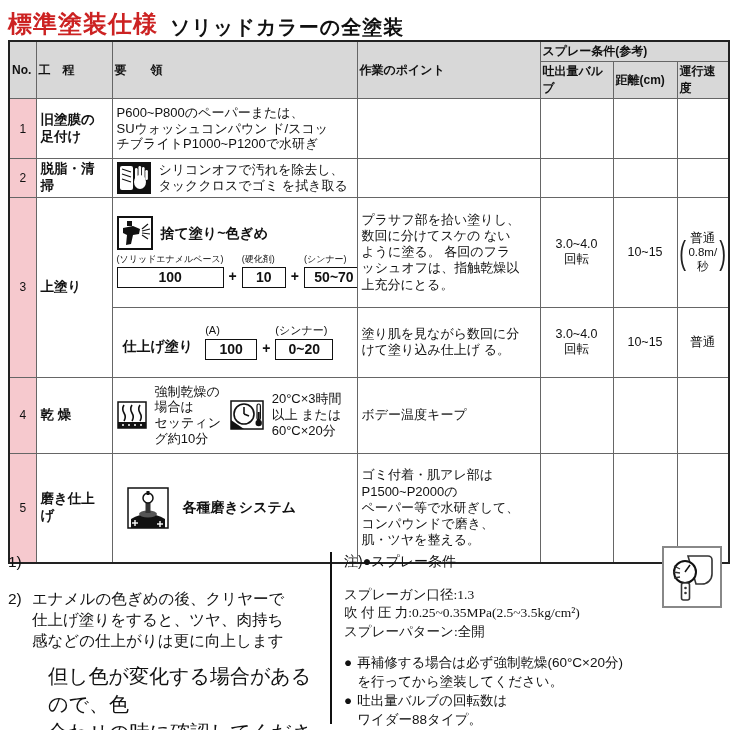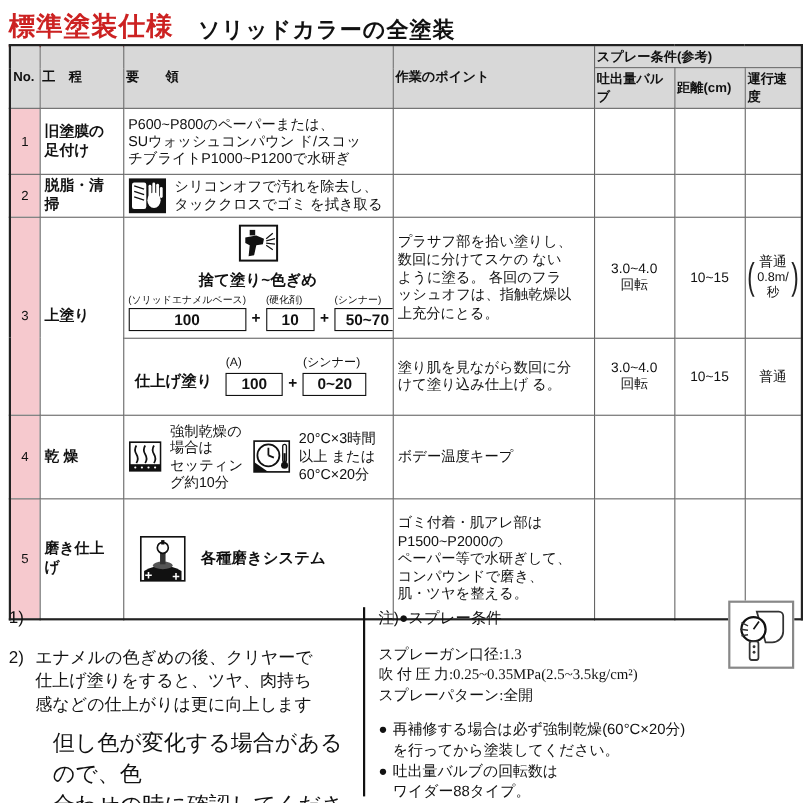--- a/index.html
+++ b/index.html
@@ -6,21 +6,21 @@
   body{
     width:730px;height:730px;background:#ffffff;position:relative;
     font-family:"Liberation Sans","DejaVu Sans",sans-serif;color:#111;
     overflow:hidden;
   }
   .pre{white-space:pre-line;}
 
   
   .titlebar{position:absolute;top:8px;left:8px;display:flex;align-items:flex-end;gap:12px;}
   .title-red{color:#cc2222;font-size:24px;font-weight:bold;border-bottom:2px solid #cc2222;padding-bottom:1px;letter-spacing:1px;}
-  .title-black{color:#111;font-size:20px;font-weight:bold;letter-spacing:1px;padding-bottom:2px;margin-left:10px;}
+  .title-black{color:#111;font-size:20px;font-weight:bold;letter-spacing:1px;padding-bottom:2px;}
 
   
   table.spec{
     position:absolute;top:40px;left:8px;width:720px;
     border-collapse:collapse;table-layout:fixed;border:2px solid #222;
   }
   table.spec th,table.spec td{border:1px solid #666;padding:2px 4px;vertical-align:middle;overflow:hidden;}
   table.spec th{background:#d8d8d8;font-size:12px;font-weight:bold;text-align:left;padding:1px 2px;}
   th.sub{font-size:11px;}
   th.spray-h{font-size:11px;}
@@ -139,21 +139,21 @@
     <td class="cond"></td>
     <td class="cond"></td>
     <td class="cond"></td>
   </tr>
 
   <tr style="height:110px">
     <td class="no-cell" rowspan="2">3</td>
     <td class="proc-cell" rowspan="2">上塗り</td>
     <td class="yoryo">
       <div class="mixwrap">
-        <div class="icon-text" style="margin-bottom:4px;flex-direction:column;">
+        <div class="icon-text" style="margin-bottom:4px;">
           <span>
             <svg width="36" height="34" viewBox="0 0 36 34">
               <rect x="1" y="1" width="34" height="32" fill="#fff" stroke="#111" stroke-width="2"></rect>
               <path d="M6 12 l10 -2 7 3 -1 5 -6 1 -2 9 -5 1 1 -10 -4 -2 z" fill="#111"></path>
               <rect x="10" y="5" width="5" height="5" fill="#111"></rect>
               <g stroke="#111" stroke-width="1.1">
                 <line x1="25" y1="13" x2="31" y2="8"></line>
                 <line x1="25" y1="15" x2="33" y2="13"></line>
                 <line x1="25" y1="17" x2="33" y2="18"></line>
                 <line x1="25" y1="19" x2="31" y2="23"></line>

